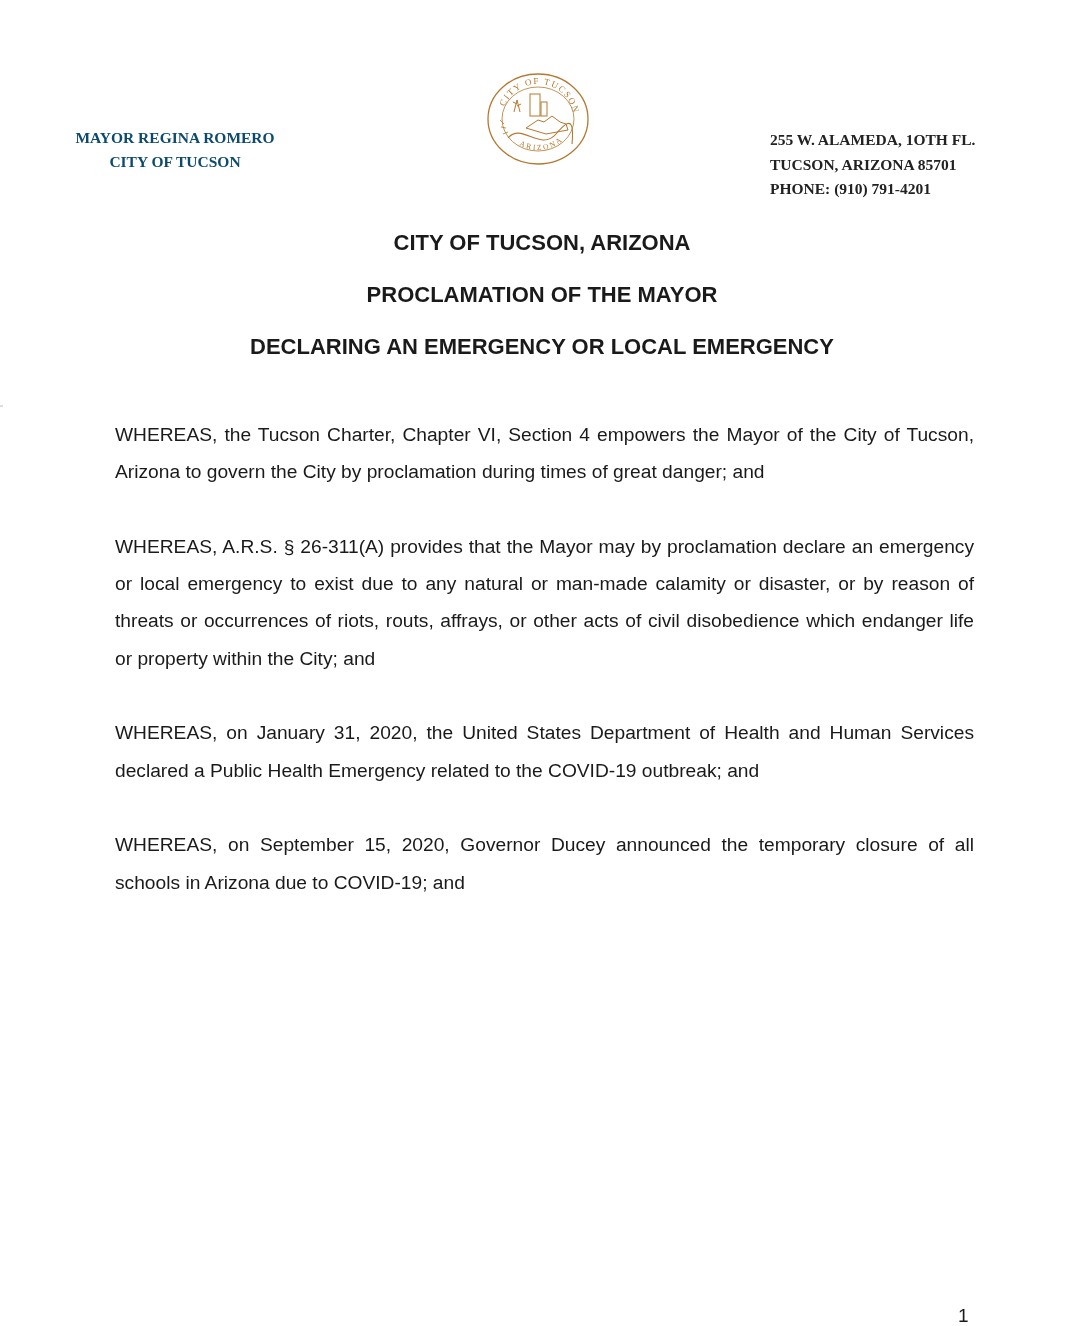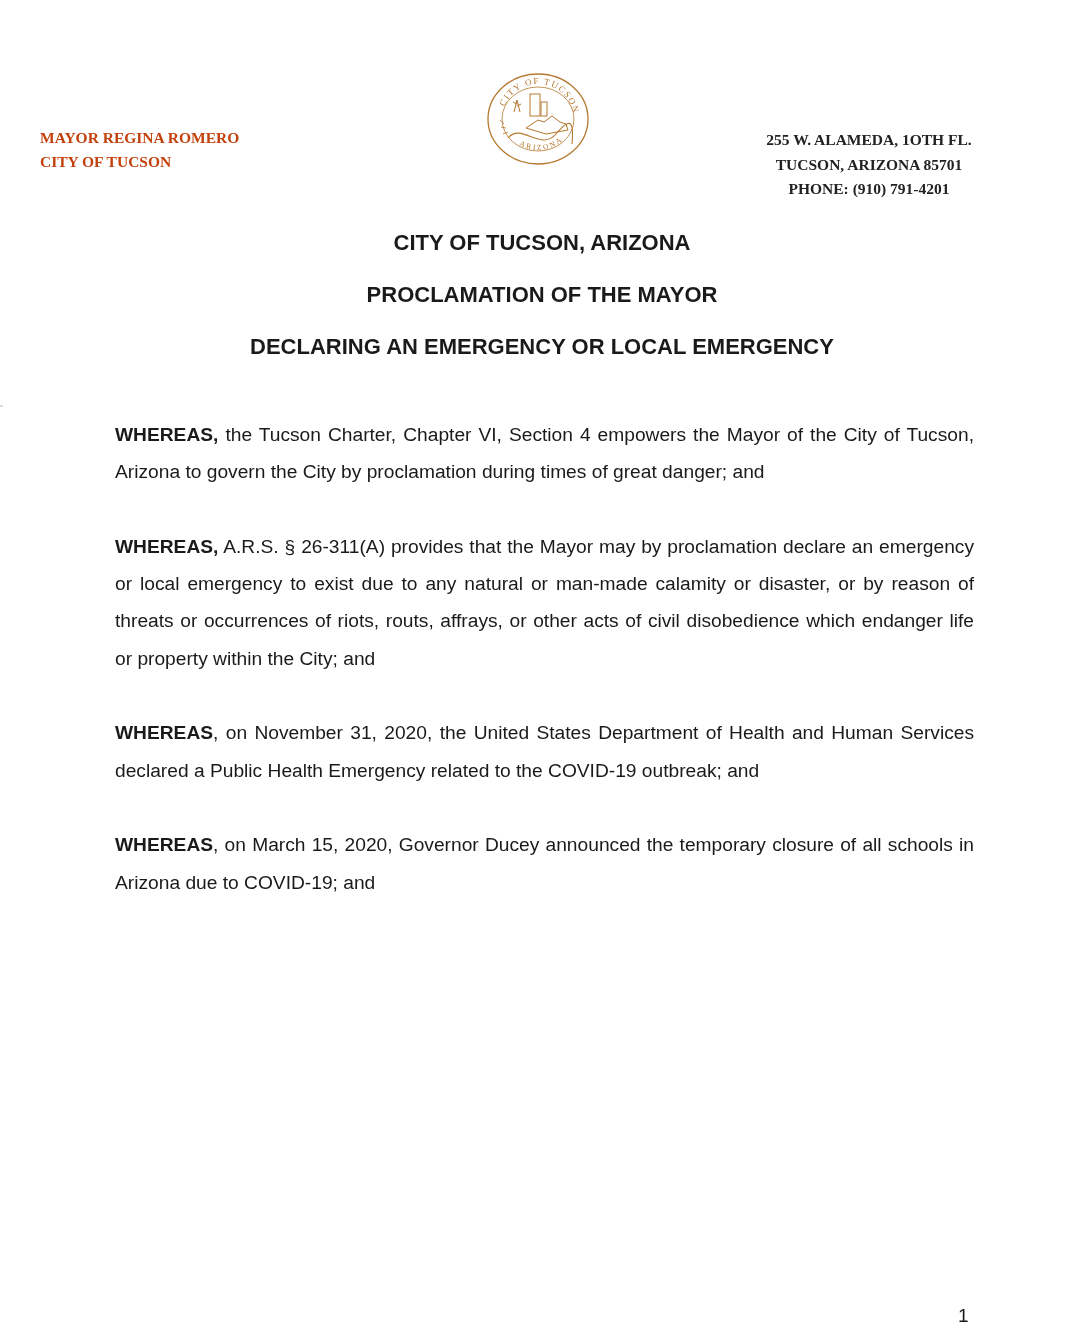--- a/index.html
+++ b/index.html
@@ -1,40 +1,40 @@
 <!DOCTYPE html>
 <html><head>
   <meta charset="utf-8">
   <style>
     html, body { margin: 0; padding: 0; background: #ffffff; }
     body { width: 1074px; height: 1326px; position: relative; overflow: hidden; color: #1a1a1a; }
     .letterhead-left {
       position: absolute; left: 40px; top: 126px; width: 270px;
-      font-family: "Liberation Serif", serif; font-weight: bold;
-      font-size: 15.5px; line-height: 24px; color: #c2410c;
+      text-align: center; font-family: "Liberation Serif", serif; font-weight: bold;
+      font-size: 15.5px; line-height: 24px; color: #0c4a6e;
     }
     .seal {
       position: absolute; left: 486px; top: 72px; width: 104px; height: 94px;
     }
     .letterhead-right {
-      position: absolute; left: 734px; top: 128px; width: 270px;
-      text-align: center; font-family: "Liberation Serif", serif; font-weight: bold;
+      position: absolute; left: 770px; top: 128px; width: 270px;
+      font-family: "Liberation Serif", serif; font-weight: bold;
       font-size: 15.5px; line-height: 24.5px; color: #222;
     }
     .titles {
       position: absolute; left: 0; top: 228px; width: 1084px; text-align: center;
       font-family: "Liberation Sans", sans-serif; font-weight: bold; font-size: 22px; color: #1a1a1a;
     }
     .titles div { height: 52px; line-height: 30px; }
     .body {
       position: absolute; left: 115px; top: 416px; width: 859px;
       font-family: "Liberation Sans", sans-serif; font-size: 19.2px; line-height: 37.3px; color: #1a1a1a;
     }
     .para { text-align: justify; margin: 0 0 37.3px 0; }
-    .para b { font-weight: bold; }
+    .para b { font-weight: normal; }
     .page-number {
       position: absolute; left: 958px; top: 1305px;
       font-family: "Liberation Sans", sans-serif; font-size: 19px; color: #1a1a1a;
     }
     .scan-mark { position: absolute; left: 0; top: 405px; width: 3px; height: 2px; background: #ddd; }
   </style>
 </head>
 <body>
 
 <div class="letterhead-left">
@@ -77,17 +77,17 @@
   <div>CITY OF TUCSON, ARIZONA</div>
   <div>PROCLAMATION OF THE MAYOR</div>
   <div>DECLARING AN EMERGENCY OR LOCAL EMERGENCY</div>
 </div>
 
 <div class="scan-mark"></div>
 
 <div class="body">
   <p class="para"><b>WHEREAS,</b><span> the Tucson Charter, Chapter VI, Section 4 empowers the Mayor of the City of Tucson, Arizona to govern the City by proclamation during times of great danger; and</span></p>
   <p class="para"><b>WHEREAS,</b><span> A.R.S. § 26-311(A) provides that the Mayor may by proclamation declare an emergency or local emergency to exist due to any natural or man-made calamity or disaster, or by reason of threats or occurrences of riots, routs, affrays, or other acts of civil disobedience which endanger life or property within the City; and</span></p>
-  <p class="para"><b>WHEREAS</b><span>, on November 31, 2020, the United States Department of Health and Human Services declared a Public Health Emergency related to the COVID-19 outbreak; and</span></p>
-  <p class="para"><b>WHEREAS</b><span>, on March 15, 2020, Governor Ducey announced the temporary closure of all schools in Arizona due to COVID-19; and</span></p>
+  <p class="para"><b>WHEREAS</b><span>, on January 31, 2020, the United States Department of Health and Human Services declared a Public Health Emergency related to the COVID-19 outbreak; and</span></p>
+  <p class="para"><b>WHEREAS</b><span>, on September 15, 2020, Governor Ducey announced the temporary closure of all schools in Arizona due to COVID-19; and</span></p>
 </div>
 
 <div class="page-number">1</div>
 
 </body></html>

